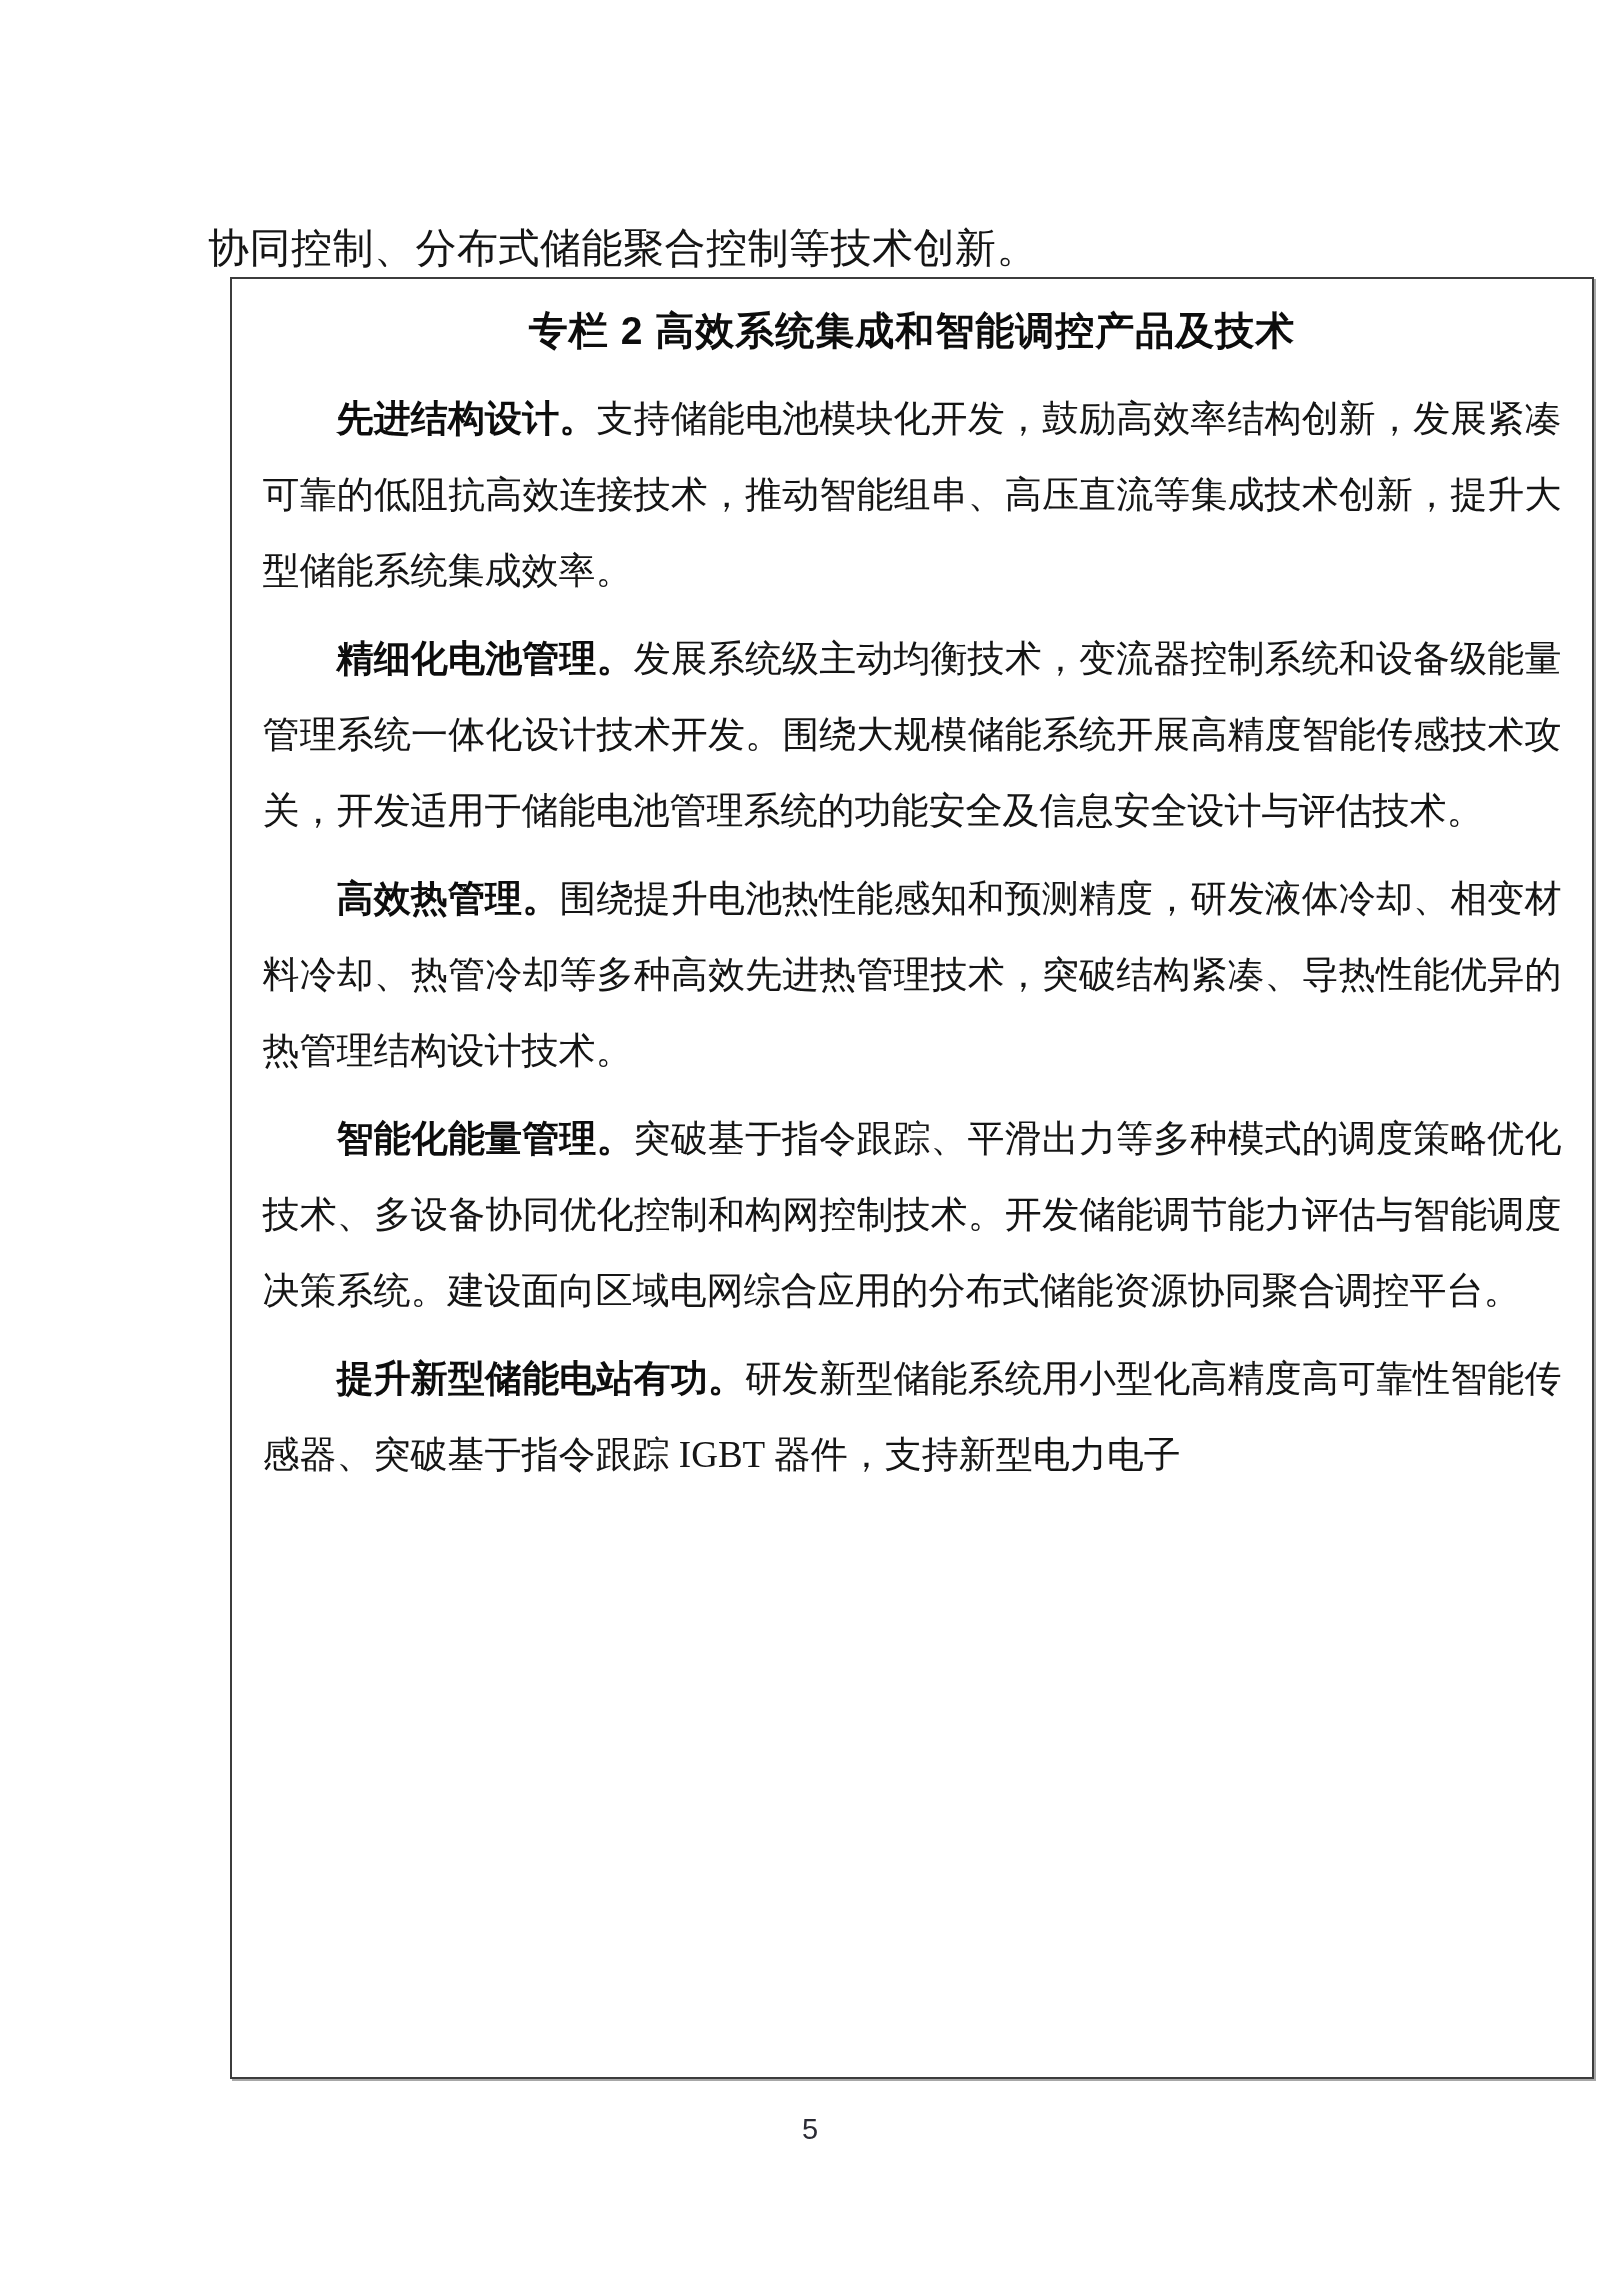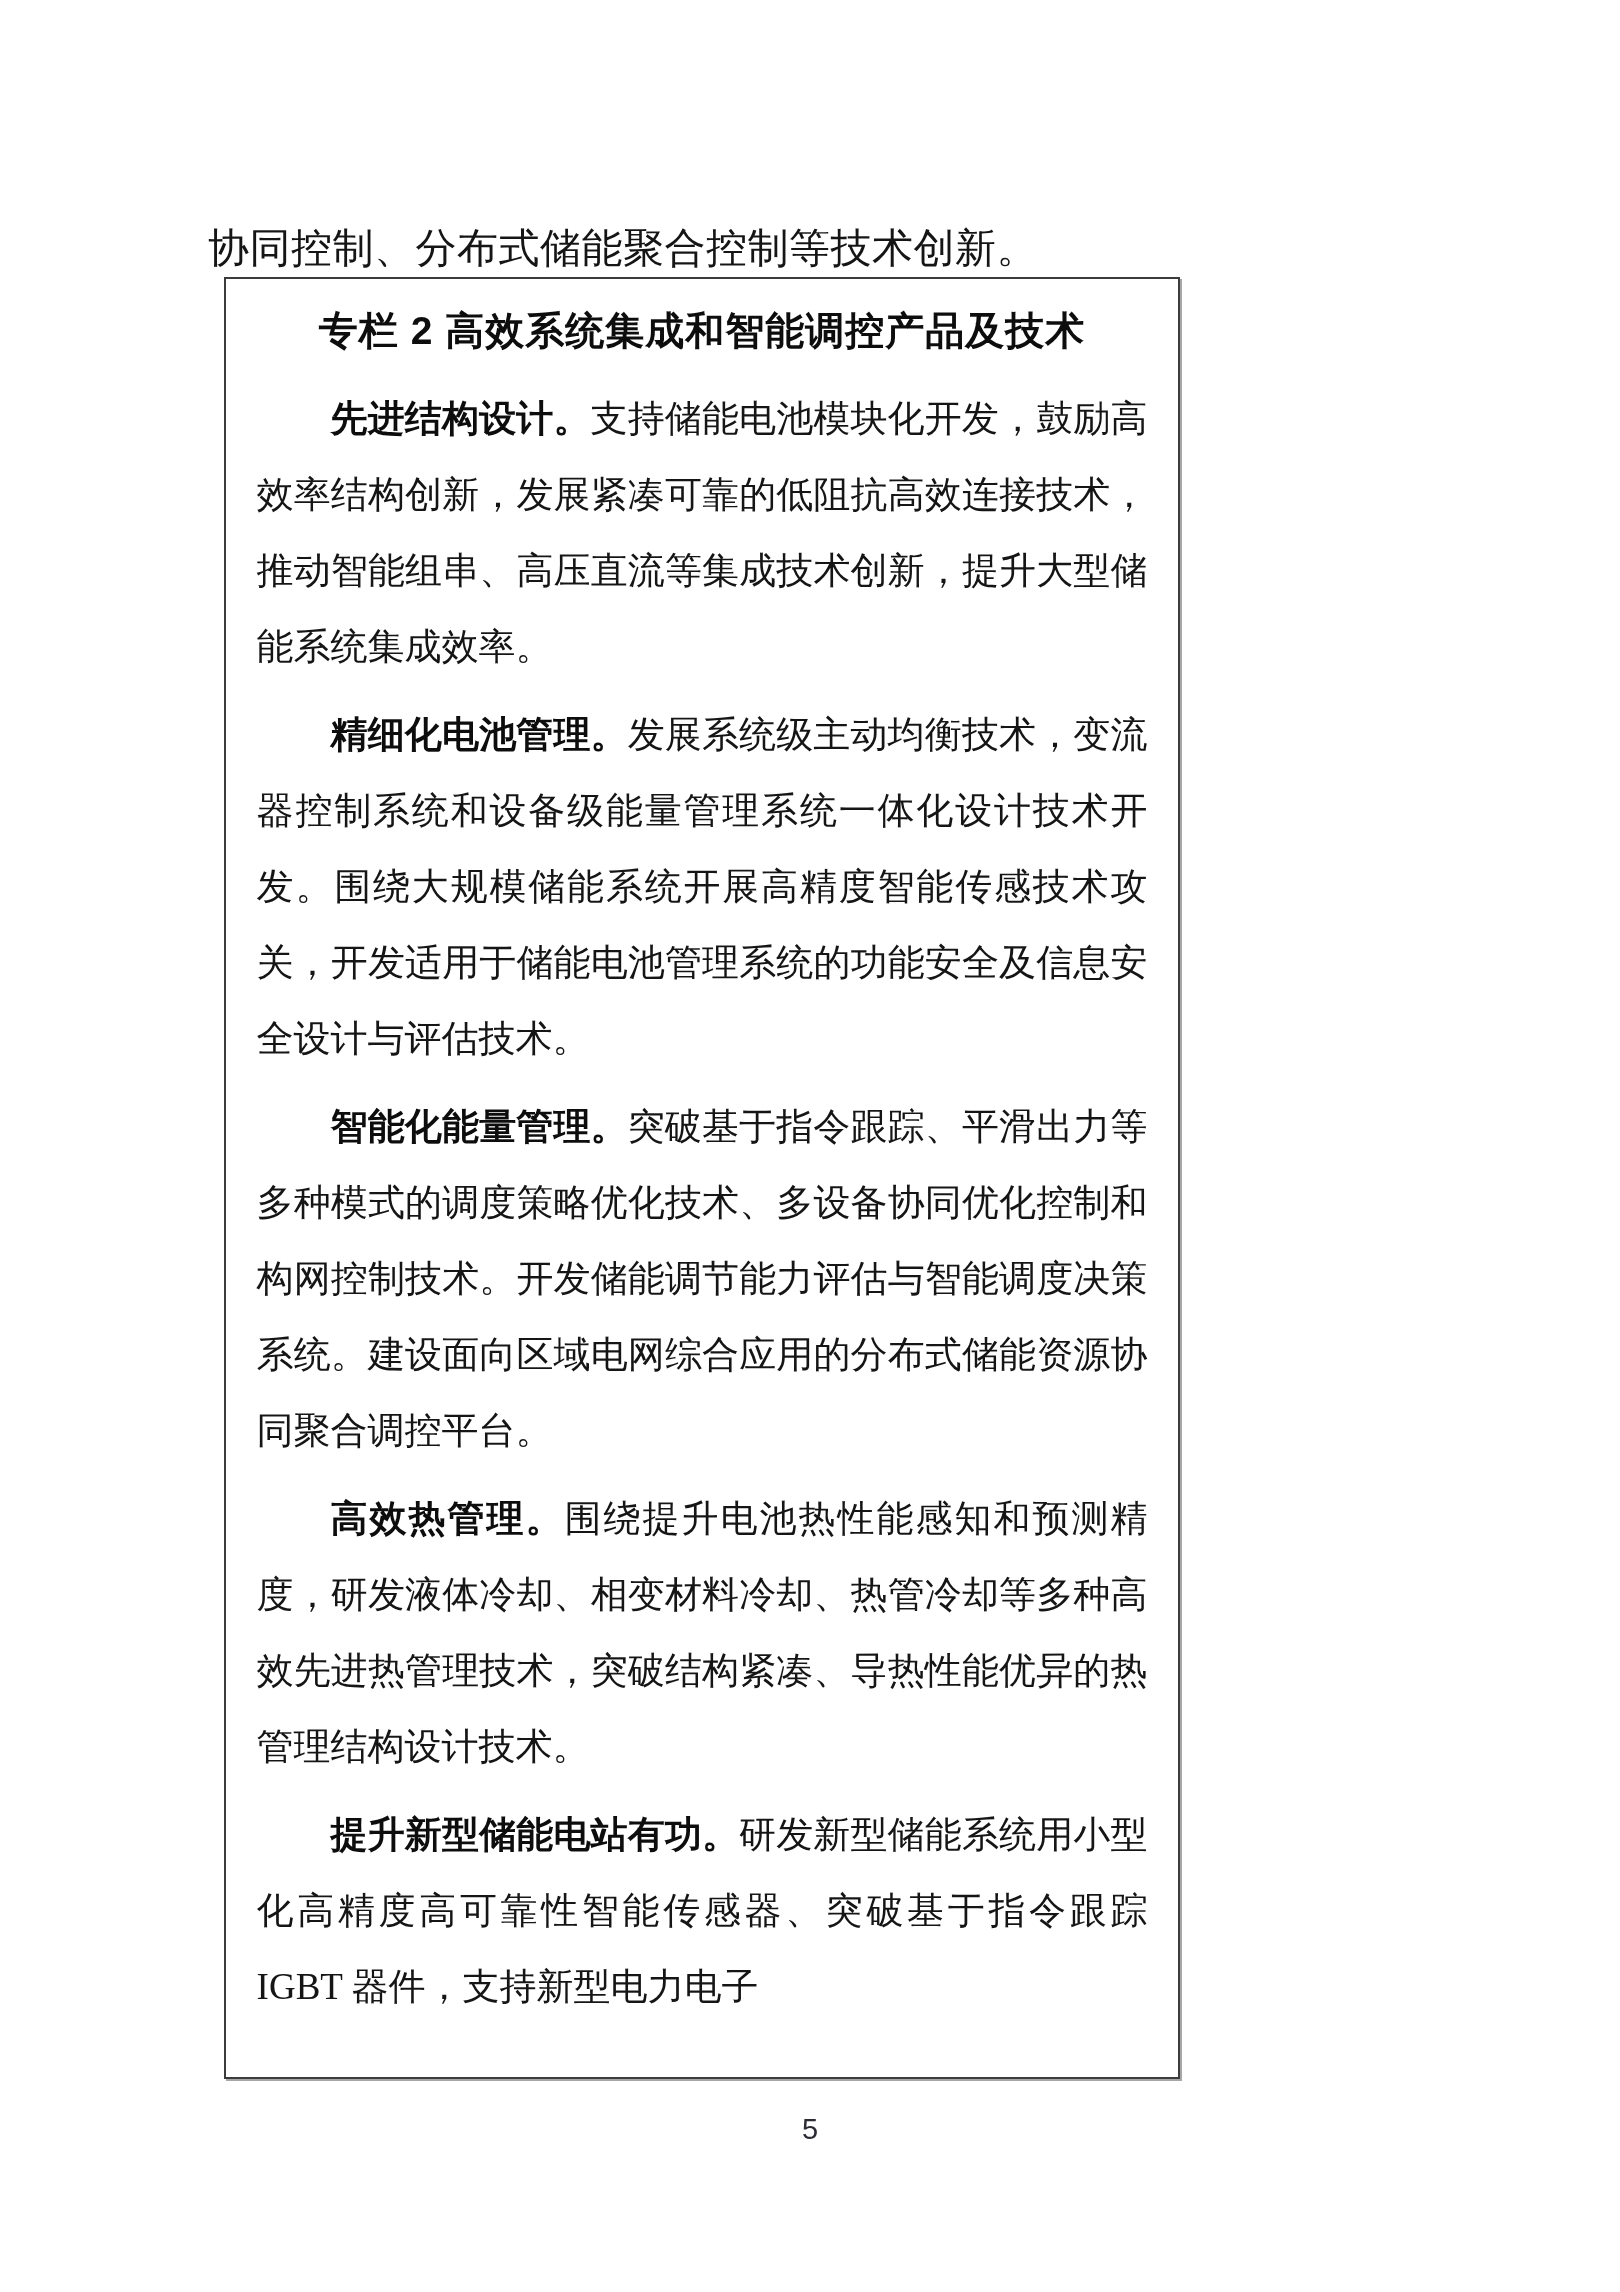--- a/index.html
+++ b/index.html
@@ -24,23 +24,23 @@
     width: 1230px;
     margin: 12px;
     font-size: 41px;
     line-height: 61px;
     letter-spacing: 0.5px;
     color: #151515;
   }
   
   .callout {
     position: absolute;
-    left: 224px;
+    left: 230px;
     top: 277px;
-    width: 956px;
+    width: 1364px;
     height: 1802px;
     box-sizing: border-box;
     border: 2px solid #3c3c3c;
     box-shadow: 2px 2px 0 rgba(60,60,60,0.45);
     padding: 13.7px 18.6px 0 18.6px;
     overflow: hidden;
     background: #ffffff;
   }
   .callout-title {
     margin: 0;
@@ -87,23 +87,23 @@
 
   <div class="callout">
 
     <h2 class="callout-title">专栏 2 高效系统集成和智能调控产品及技术</h2>
 
     <p class="body-para"><span class="lead">先进结构设计。</span><span>支持储能电池模块化开发，鼓励高效率结构创新，发展紧凑可靠的低阻抗高效连接技术，推动智能组串、高压直流等集成技术创新，提升大型储能系统集成效率。</span></p>
 
     <p class="body-para"><span class="lead">精细化电池管理。</span><span>发展系统级主动均衡技术，变流器控制系统和设备级能量管理系统一体化设计技术开发。围绕大规模储能系统开展高精度智能传感技术攻关，开发适用于储能电池管理系统的功能安全及信息安全设计与评估技术。</span></p>
 
 
+    <p class="body-para"><span class="lead">高效热管理。</span><span>围绕提升电池热性能感知和预测精度，研发液体冷却、相变材料冷却、热管冷却等多种高效先进热管理技术，突破结构紧凑、导热性能优异的热管理结构设计技术。</span></p>
+
     <p class="body-para"><span class="lead">智能化能量管理。</span><span>突破基于指令跟踪、平滑出力等多种模式的调度策略优化技术、多设备协同优化控制和构网控制技术。开发储能调节能力评估与智能调度决策系统。建设面向区域电网综合应用的分布式储能资源协同聚合调控平台。</span></p>
-
-    <p class="body-para"><span class="lead">高效热管理。</span><span>围绕提升电池热性能感知和预测精度，研发液体冷却、相变材料冷却、热管冷却等多种高效先进热管理技术，突破结构紧凑、导热性能优异的热管理结构设计技术。</span></p>
 
     <p class="body-para"><span class="lead">提升新型储能电站有功。</span><span>研发新型储能系统用小型化高精度高可靠性智能传感器、突破基于指令跟踪 IGBT 器件，支持新型电力电子</span></p>
 
   </div>
 
   <p class="page-number">5</p>
 
 </div>
 
 

